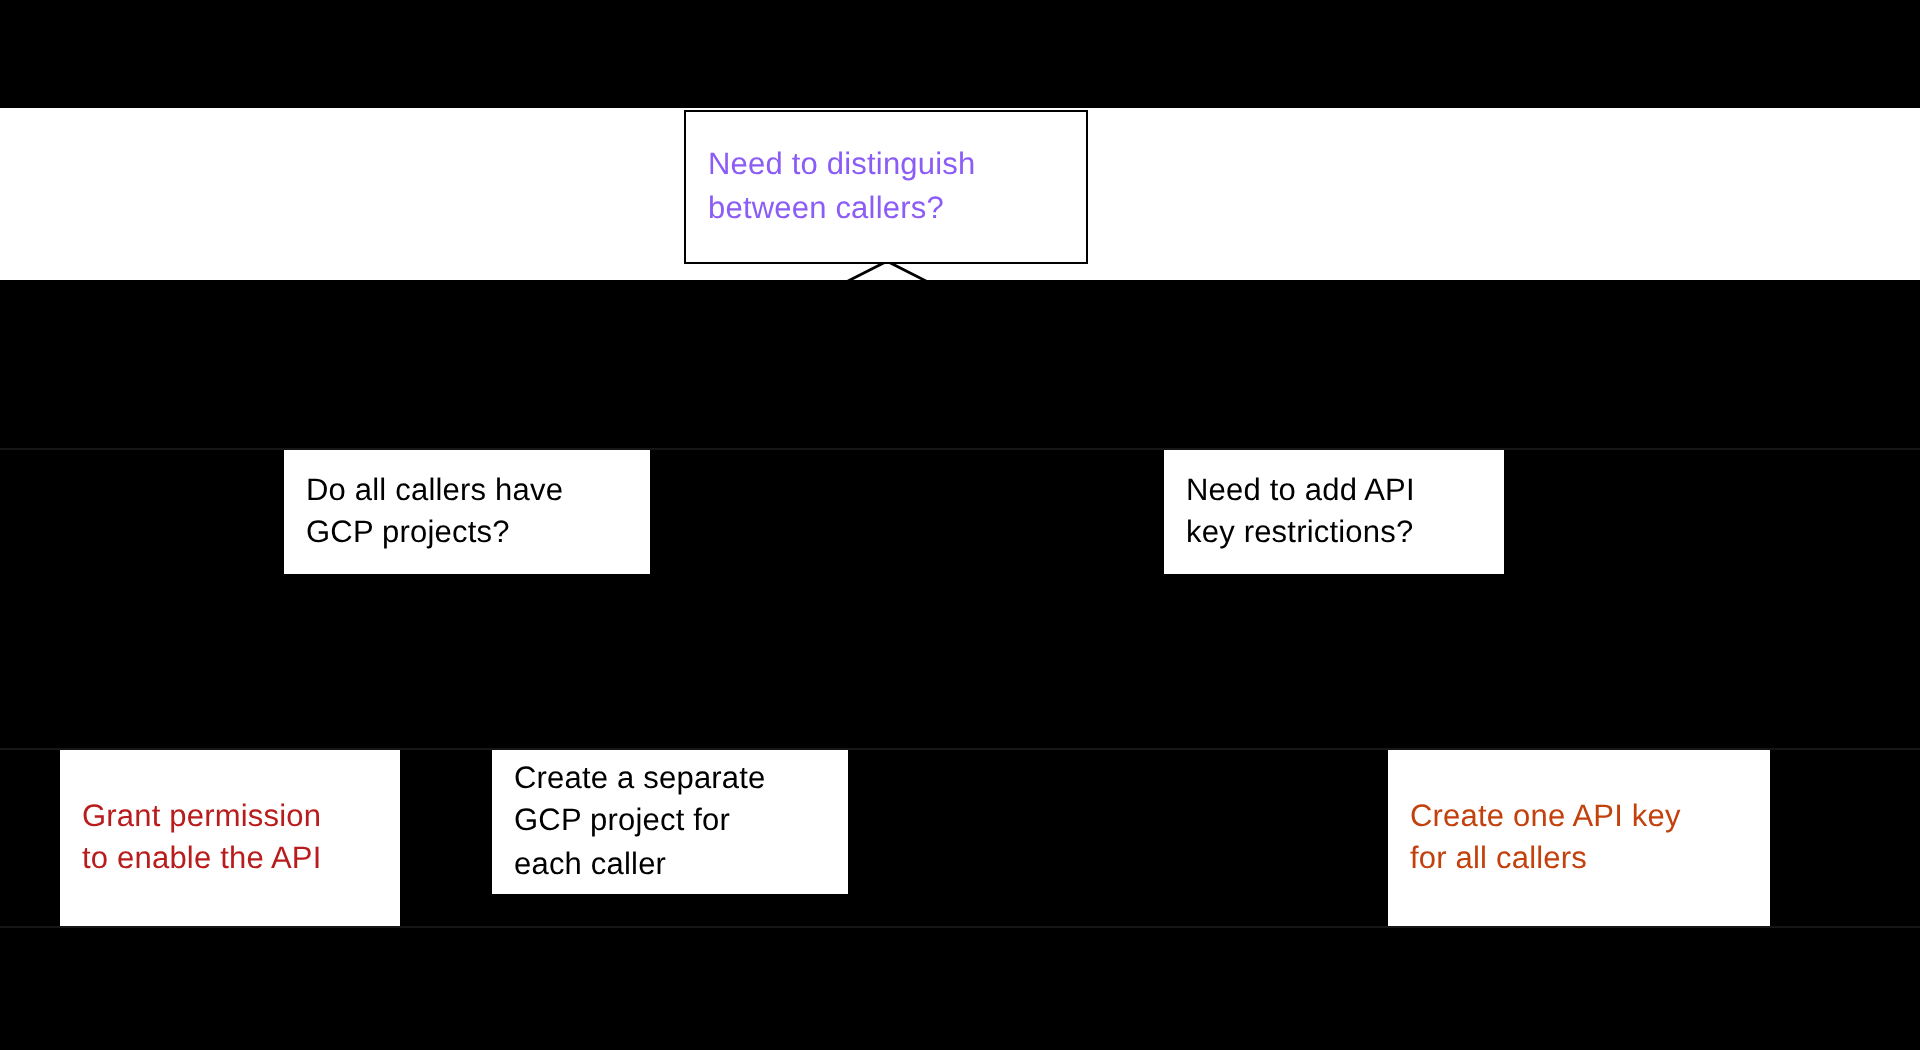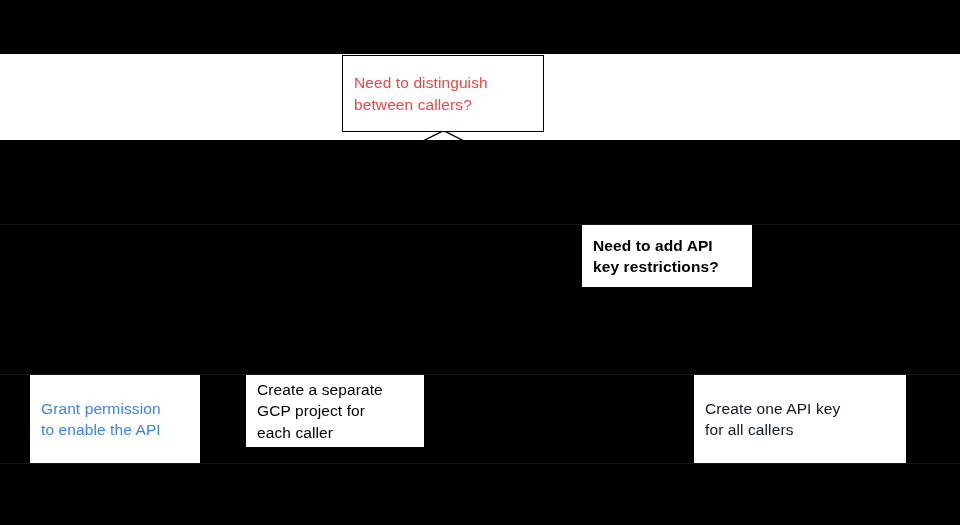--- a/index.html
+++ b/index.html
@@ -75,41 +75,45 @@
   <div class="hairline" style="top: 224px;"></div>
   <div class="hairline" style="top: 374px;"></div>
   <div class="hairline" style="top: 463px;"></div>
 
   <div class="arrowhead" style="left: 423px; top: 130px;">
     <svg width="41" height="12" viewBox="0 0 41 12">
       <polyline points="0,11 20.5,0.6 41,11" fill="none" stroke="#000000" stroke-width="1.4"></polyline>
     </svg>
   </div>
 
-  <div class="node stroked" style="left: 342px; top: 55px; width: 202px; height: 77px; background: rgb(255, 255, 255); color: #ef4444;">
+  <div class="node stroked" style="left: 342px; top: 55px; width: 202px; height: 77px; background: rgb(255, 255, 255); color: #8b5cf6;">
     <span class="node-text">Need to distinguish
 between callers?</span>
   </div>
 
+  <div class="node" style="left: 142px; top: 225px; width: 183px; height: 62px; background: rgb(255, 255, 255); color: rgb(0, 0, 0);">
+    <span class="node-text">Do all callers have
+GCP projects?</span>
+  </div>
 
-  <div class="node" style="left: 582px; top: 225px; width: 170px; height: 62px; background: rgb(255, 255, 255); color: rgb(0, 0, 0); font-weight: bold;">
+  <div class="node" style="left: 582px; top: 225px; width: 170px; height: 62px; background: rgb(255, 255, 255); color: rgb(0, 0, 0);">
     <span class="node-text">Need to add API
 key restrictions?</span>
   </div>
 
-  <div class="node" style="left: 30px; top: 375px; width: 170px; height: 88px; background: rgb(255, 255, 255); color: #3b82f6;">
+  <div class="node" style="left: 30px; top: 375px; width: 170px; height: 88px; background: rgb(255, 255, 255); color: #b91c1c;">
     <span class="node-text">Grant permission
 to enable the API</span>
   </div>
 
   <div class="node" style="left: 246px; top: 375px; width: 178px; height: 72px; background: rgb(255, 255, 255); color: rgb(0, 0, 0);">
     <span class="node-text">Create a separate
 GCP project for
 each caller</span>
   </div>
 
 
-  <div class="node" style="left: 694px; top: 375px; width: 212px; height: 88px; background: rgb(255, 255, 255); color: #0f172a;">
+  <div class="node" style="left: 694px; top: 375px; width: 191px; height: 88px; background: rgb(255, 255, 255); color: #c2410c;">
     <span class="node-text">Create one API key
 for all callers</span>
   </div>
 
 </div>
 
 </body></html>

